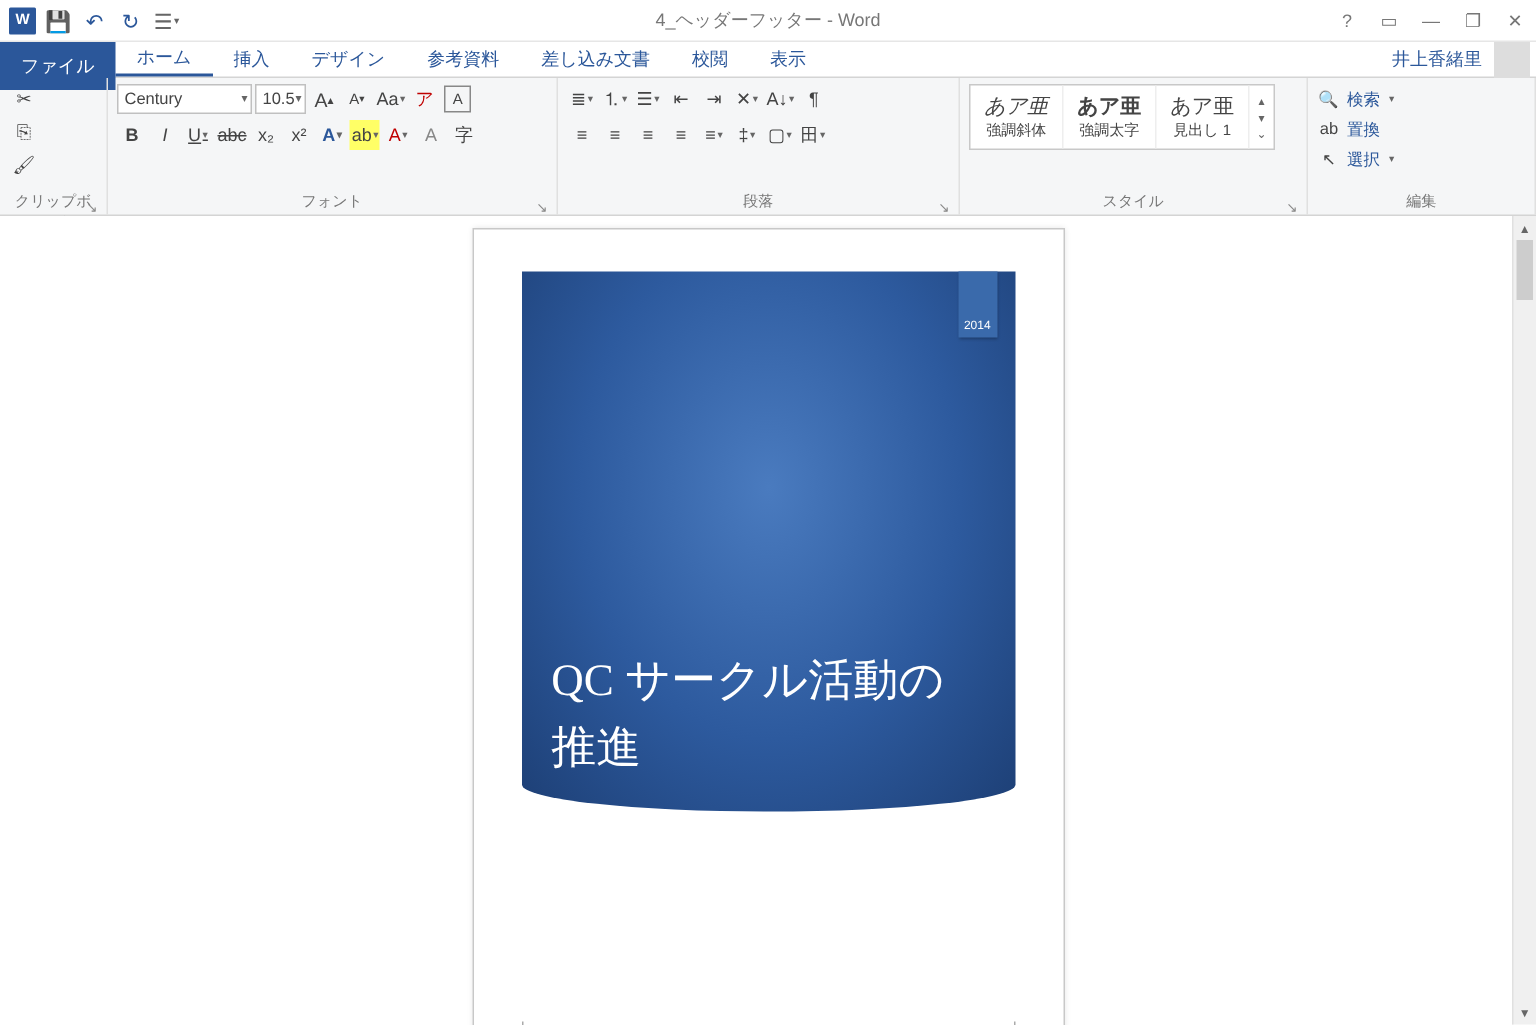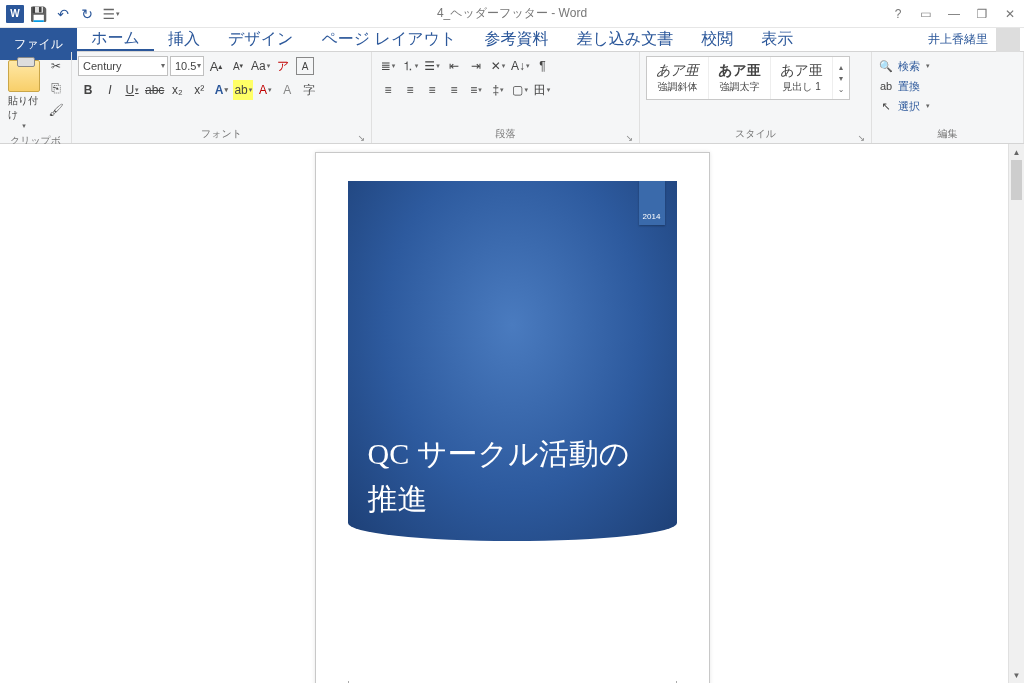--- a/index.html
+++ b/index.html
@@ -8,21 +8,21 @@
 .titlebar { height: 28px; background: #fff; display: flex; align-items: center; position: relative; border-bottom: 1px solid #e6e6e6;}
 .qat { display: flex; align-items: center; gap: 2px; padding-left: 4px;}
 .qat .ic { width: 22px; height: 22px; display:flex; align-items:center; justify-content:center; font-size:14px;}
 .wicon { width:18px; height:18px; background:#2b579a; color:#fff; display:flex; align-items:center; justify-content:center; font-size:10px; font-weight:bold; border-radius:1px;}
 .title { position:absolute; left:50%; transform:translateX(-50%); font-size:12px; color:#777;}
 .wincontrols { position:absolute; right:4px; display:flex; gap:8px; align-items:center;}
 .wincontrols .wc { width:20px; height:20px; display:flex; align-items:center; justify-content:center; color:#777; font-size:12px;}
 
 .tabsrow { height: 24px; background:#fff; display:flex; align-items:stretch; border-bottom:1px solid #d4d4d4;}
 .filetab { background:#2b579a; color:#fff; padding:16px 14px; display:flex; align-items:center; font-size:12px;}
-.tab { padding:0 14px; display:flex; align-items:center; color:#2b579a; font-size:16px; cursor:default;}
+.tab { padding:0 14px; display:flex; align-items:center; color:#2b579a; font-size:12px; cursor:default;}
 .tab.active { border-bottom:2px solid #2b579a; color:#2b579a; font-weight:normal;}
 .tabspacer { flex:1; }
 .username { padding:0 4px; display:flex; align-items:center; color:#2b579a; font-size:12px;}
 .useric { width:24px; height:24px; background:#ddd; margin-left:4px; margin-right:4px;}
 
 .ribbon { height: 92px; background:#f5f6f7; border-bottom:1px solid #d4d4d4; display:flex;}
 .group { border-right:1px solid #e0e0e0; display:flex; flex-direction:column; padding:2px 6px 0 6px;}
 .group .body { flex:1; display:flex; align-items:flex-start; gap:4px; padding-top:2px;}
 .group .label { height:16px; font-size:10px; color:#777; text-align:center; position:relative;}
 .group .label .dlg { position:absolute; right:0; bottom:0; font-size:9px; color:#888;}
@@ -92,39 +92,33 @@
     <div class="wc">❐</div>
     <div class="wc">✕</div>
   </div>
 </div>
 
 <div class="tabsrow">
   <div class="filetab">ファイル</div>
   <div class="tab active">ホーム</div>
   <div class="tab">挿入</div>
   <div class="tab">デザイン</div>
-  <div class="tab">ページ レイアウト</div>
   <div class="tab">参考資料</div>
   <div class="tab">差し込み文書</div>
   <div class="tab">校閲</div>
   <div class="tab">表示</div>
   <div class="tabspacer"></div>
   <div class="username">井上香緒里</div>
   <div class="useric"></div>
 </div>
 
 <div class="ribbon">
 
   <div class="group" style="width:72px">
     <div class="body">
-      <div id="clip-big">
-        <div class="cicon"></div>
-        <div style="font-size:10px;margin-top:2px">貼り付け</div>
-        <div style="font-size:7px;color:#666">▾</div>
-      </div>
       <div class="col">
         <div class="btn">✂</div>
         <div class="btn">⎘</div>
         <div class="btn">🖌</div>
       </div>
     </div>
     <div class="label"><span>クリップボード</span><span class="dlg">↘</span></div>
   </div>
 
   <div class="group" style="width:300px">

